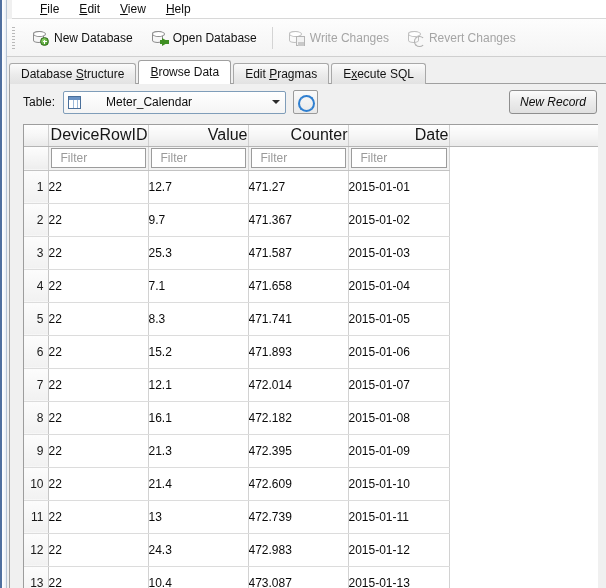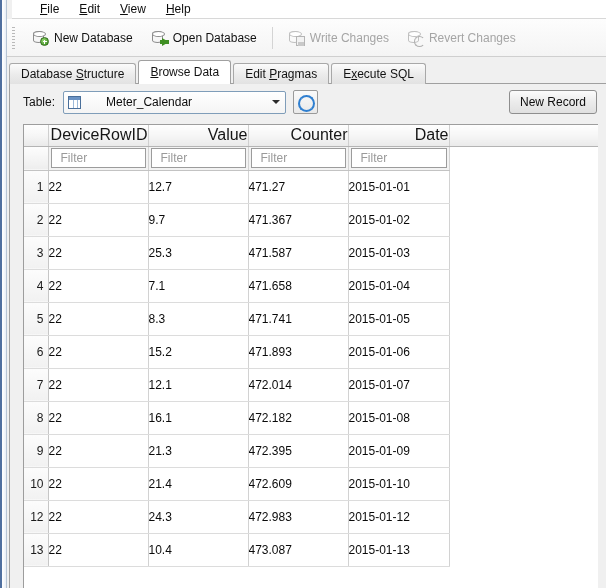--- a/index.html
+++ b/index.html
@@ -316,20 +316,21 @@
     height: 24px;
     padding: 0 10px;
     font-size: 12px;
     color: #0d0d0d;
     background: linear-gradient(to bottom, #fbfbfb 0%, #ececec 48%, #e0e0e0 100%);
     border: 1px solid #8e8e8e;
     border-radius: 3px;
     display: flex; align-items: center;
     white-space: nowrap;
     cursor: default;
+    font-style: italic;
   }
 
   
   .grid-wrap {
     position: absolute;
     left: 13px; top: 40px;
     width: 575px; height: 465px;
     background: #ffffff;
     border: 1px solid #9d9d9d;
     border-right: none;
@@ -613,20 +614,28 @@
               </tr>
               <tr>
                 <td class="rownum-cell">10</td>
                 <td>22</td>
                 <td>21.4</td>
                 <td>472.609</td>
                 <td>2015-01-10</td>
                 <td class="pad"></td>
               </tr>
               <tr>
+                <td class="rownum-cell">11</td>
+                <td>22</td>
+                <td>13</td>
+                <td>472.739</td>
+                <td>2015-01-11</td>
+                <td class="pad"></td>
+              </tr>
+              <tr>
                 <td class="rownum-cell">12</td>
                 <td>22</td>
                 <td>24.3</td>
                 <td>472.983</td>
                 <td>2015-01-12</td>
                 <td class="pad"></td>
               </tr>
               <tr>
                 <td class="rownum-cell">13</td>
                 <td>22</td>

